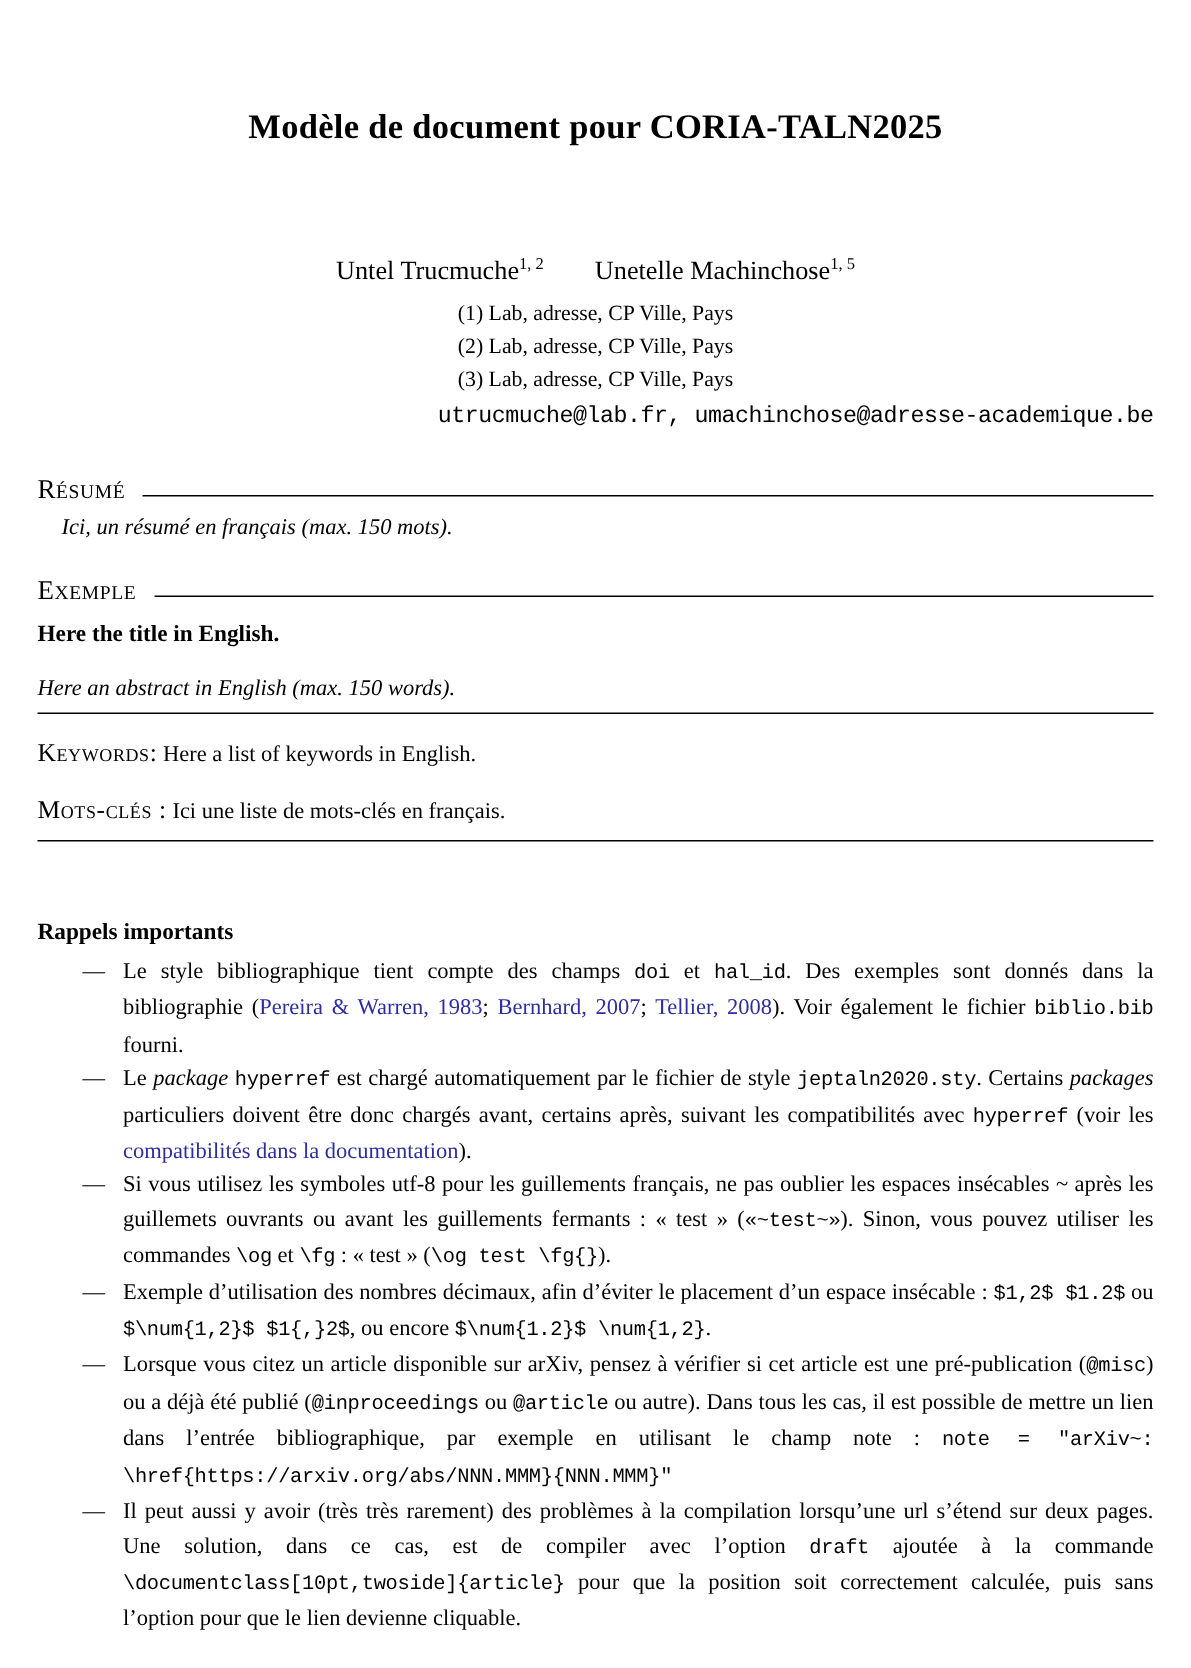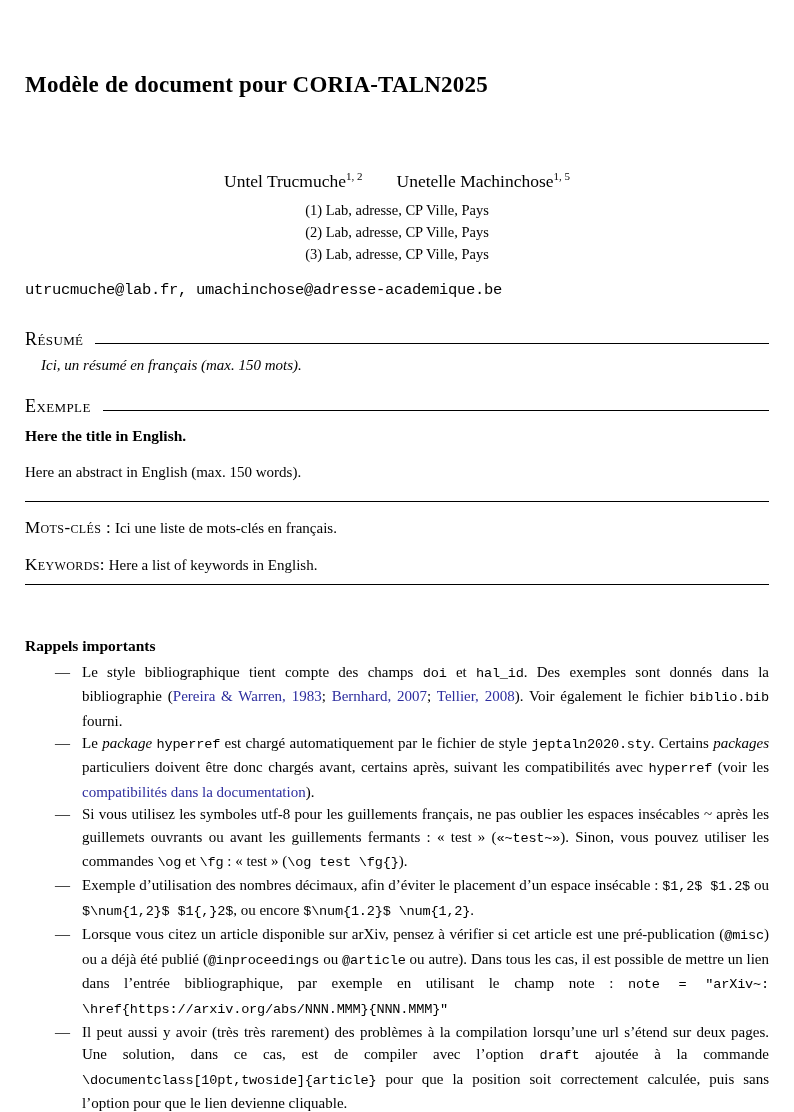--- a/index.html
+++ b/index.html
@@ -14,39 +14,40 @@
     box-sizing: border-box;
     width: 794px; height: 1112px;
     padding: 0 25px;
     position: relative;
   }
   
   .doc-title {
     margin: 72px 0 0 0;
     font-size: 23px;
     font-weight: bold;
+    text-align: center;
     letter-spacing: 0.2px;
   }
   .authors-line {
     margin-top: 44px;
     text-align: center;
     font-size: 17.5px;
   }
   .author { display: inline-block; margin-top: 28px; }
   .author + .author { margin-left: 34px; }
   .author sup { font-size: 11px; }
   .affiliations {
     margin-top: 7px;
     text-align: center;
     font-size: 14.5px;
     line-height: 22px;
   }
   .emails {
-    margin-top: 14px;
-    text-align: left;
+    margin-top: 2px;
+    text-align: right;
     font-family: "Liberation Mono", monospace;
     font-size: 15.5px;
     line-height: 22px;
     letter-spacing: -0.3px;
   }
   
   .acat-row {
     display: flex;
     align-items: flex-start;
     margin-top: 28px;
@@ -78,21 +79,22 @@
     margin: 9px 0 15px 0;
     font-size: 15.5px;
     font-weight: bold;
     line-height: 21px;
   }
   .abstract-text {
     margin: 16px 0 0 0;
     font-size: 15px;
     line-height: 21px;
     border-bottom: 1.5px solid #000;
-    padding-bottom: 18px;
+    padding-bottom: 5px;
+    font-style: italic;
   }
   .kw-line {
     margin: 15px 0 0 0;
     font-size: 15px;
     line-height: 21px;
   }
   .kw-line .kw-label {
     font-size: 17px;
   }
   .kw-bottom-rule {
@@ -157,26 +159,26 @@
   <p class="resume-text">Ici, un résumé en français (max. 150 mots).</p>
 
   <div class="acat-row second">
     <span class="acat-label sc">Exemple</span>
     <span class="acat-rule"></span>
   </div>
   <p class="english-title">Here the title in English.</p>
   <p class="abstract-text">Here an abstract in English (max. 150 words).</p>
 
   <p class="kw-line">
+    <span class="kw-label sc">Keywords:</span>
+    <span>Here a list of keywords in English.</span>
+  </p>
+  <p class="kw-line">
     <span class="kw-label sc">Mots-clés :</span>
     <span>Ici une liste de mots-clés en français.</span>
-  </p>
-  <p class="kw-line">
-    <span class="kw-label sc">Keywords:</span>
-    <span>Here a list of keywords in English.</span>
   </p>
   <div class="kw-bottom-rule"></div>
 
   <p class="reminders-heading">Rappels importants</p>
   <ul class="reminders-list">
       <li><span class="marker">—</span><span>Le style bibliographique tient compte des champs </span><span class="mono">doi</span><span> et </span><span class="mono">hal_id</span><span>. Des exemples sont donnés dans la bibliographie (</span><span class="link">Pereira &amp; Warren, 1983</span><span>; </span><span class="link">Bernhard, 2007</span><span>; </span><span class="link">Tellier, 2008</span><span>). Voir également le fichier </span><span class="mono">biblio.bib</span><span> fourni.</span></li>
       <li><span class="marker">—</span><span>Le </span><span class="ital">package</span><span> </span><span class="mono">hyperref</span><span> est chargé automatiquement par le fichier de style </span><span class="mono">jeptaln2020.sty</span><span>. Certains </span><span class="ital">packages</span><span> particuliers doivent être donc chargés avant, certains après, suivant les compatibilités avec </span><span class="mono">hyperref</span><span> (voir les </span><span class="link">compatibilités dans la documentation</span><span>).</span></li>
       <li><span class="marker">—</span><span>Si vous utilisez les symboles utf-8 pour les guillements français, ne pas oublier les espaces insécables ~ après les guillemets ouvrants ou avant les guillements fermants : « test » (</span><span class="mono">«~test~»</span><span>). Sinon, vous pouvez utiliser les commandes </span><span class="mono">\og</span><span> et </span><span class="mono">\fg</span><span> : « test » (</span><span class="mono">\og test \fg{}</span><span>).</span></li>
       <li><span class="marker">—</span><span>Exemple d’utilisation des nombres décimaux, afin d’éviter le placement d’un espace insécable : </span><span class="mono">$1,2$ $1.2$</span><span> ou </span><span class="mono">$\num{1,2}$ $1{,}2$</span><span>, ou encore </span><span class="mono">$\num{1.2}$ \num{1,2}</span><span>.</span></li>
       <li><span class="marker">—</span><span>Lorsque vous citez un article disponible sur arXiv, pensez à vérifier si cet article est une pré-publication (</span><span class="mono">@misc</span><span>) ou a déjà été publié (</span><span class="mono">@inproceedings</span><span> ou </span><span class="mono">@article</span><span> ou autre). Dans tous les cas, il est possible de mettre un lien dans l’entrée bibliographique, par exemple en utilisant le champ note : </span><span class="mono">note = "arXiv~: \href{https://arxiv.org/abs/NNN.MMM}{NNN.MMM}"</span></li>

